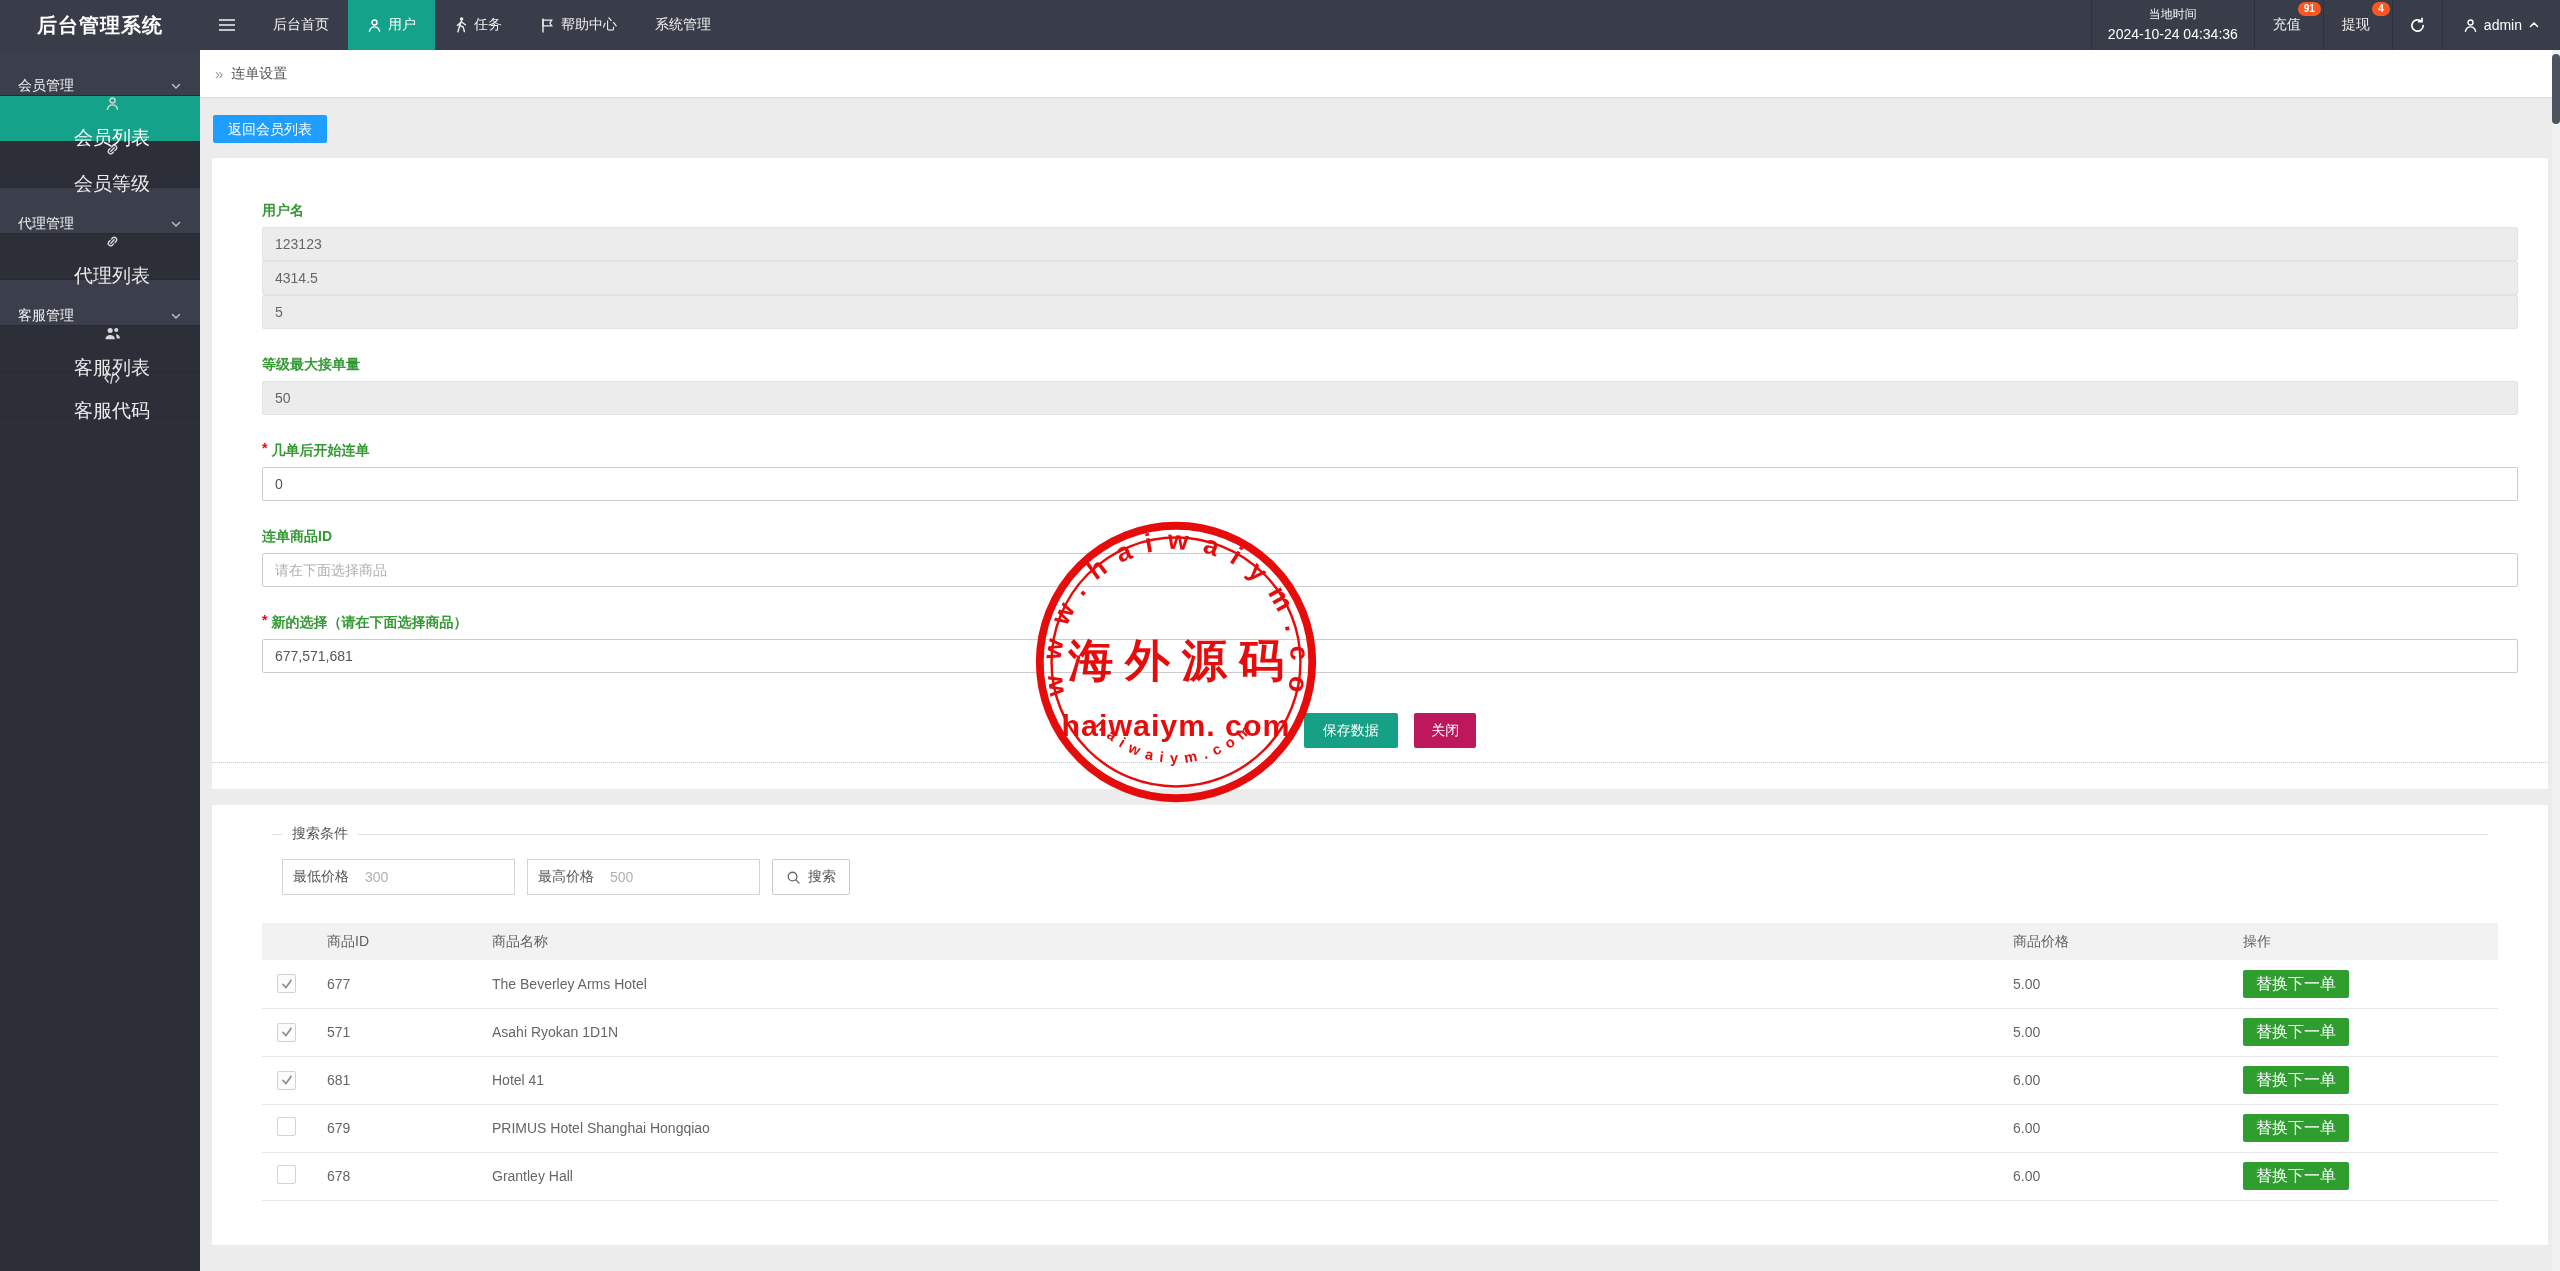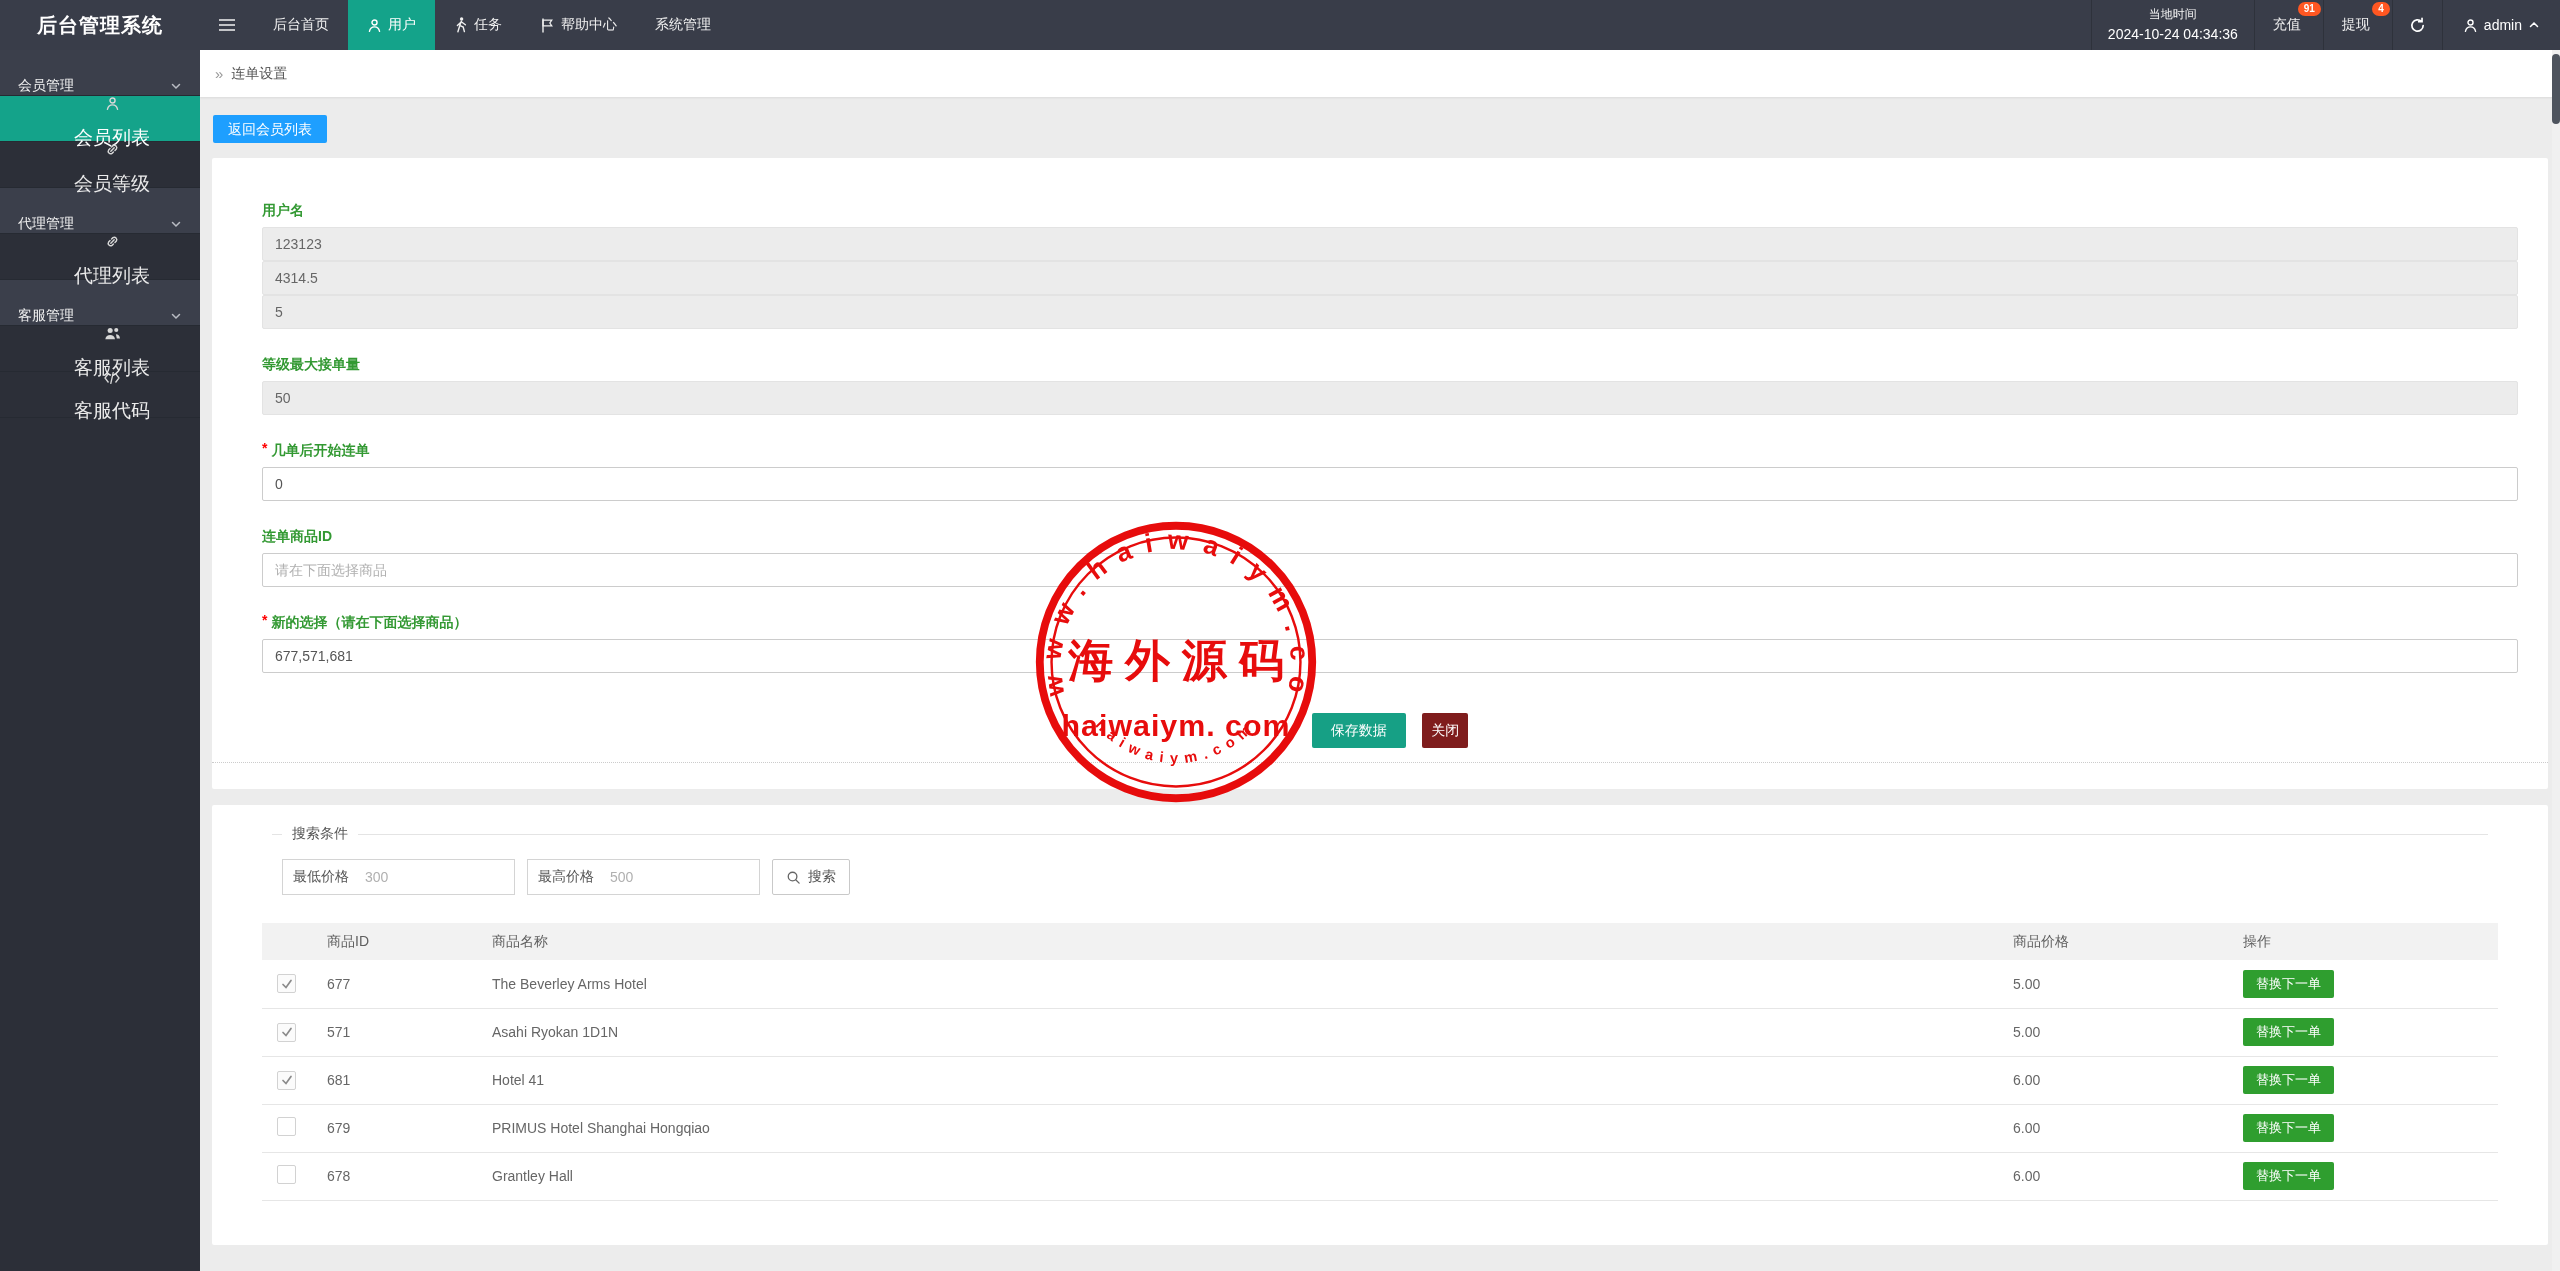--- a/index.html
+++ b/index.html
@@ -40,39 +40,39 @@
   .form-card{padding:44px 30px 26px 50px;}
   .field-label{color:#339933;font-weight:bold;font-size:14px;margin:27px 0 7px;display:block;}
   .field-label:first-child{margin-top:0;}
   .req{color:#ff0000;margin-right:4px;font-weight:bold;position:relative;top:-2px;}
   input.fi{display:block;width:100%;height:34px;box-sizing:border-box;border:1px solid #ccc;border-radius:2px;padding:0 12px;font-size:14px;color:#555;background:#fff;font-family:inherit;outline:none;}
   input.fi.dis{background:#ececec;border-color:#e3e3e3;color:#666;}
   input::placeholder{color:#b0b0b0;}
   .btn-row{margin-top:40px;text-align:center;}
   .btn{display:inline-block;border:none;border-radius:2px;color:#fff;font-size:14px;height:35px;line-height:35px;padding:0 19px;cursor:pointer;font-family:inherit;}
   .btn-save{background:#16a085;margin-right:12px;}
-  .btn-close{background:#7f1d1d;padding:0 9px;}
+  .btn-close{background:#be185d;padding:0 17px;}
   hr.dotted{border:none;border-top:1px dotted #ccc;margin:14px -30px 0 -50px;}
   
   .list-card{margin-top:16px;padding:10px 0 30px;min-height:400px;}
   fieldset.search-fs{margin:10px 60px 0;border:none;border-top:1px solid #e4e4e4;padding:0;}
   fieldset.search-fs legend{margin-left:10px;padding:0 10px;font-size:14px;color:#555;}
   .search-row{display:flex;margin:16px 60px 0 70px;}
   .input-group{display:flex;align-items:center;border:1px solid #d4d4d4;height:36px;box-sizing:border-box;width:233px;margin-right:12px;background:#fff;}
   .ig-label{padding:0 10px;font-size:14px;color:#555;white-space:nowrap;}
   .ig-input{border:none;outline:none;flex:1;min-width:0;height:32px;font-size:14px;color:#666;padding:0 6px;font-family:inherit;}
   .search-btn{display:flex;align-items:center;gap:7px;height:36px;box-sizing:border-box;padding:0 13px;background:#fff;border:1px solid #c9c9c9;border-radius:2px;font-size:14px;color:#555;cursor:pointer;font-family:inherit;}
   .search-btn .ico{color:#666;}
   table.goods{border-collapse:collapse;table-layout:fixed;width:auto;margin:28px 50px 0;width:calc(100% - 100px);font-size:14px;color:#666;}
   table.goods th,table.goods td{text-align:left;font-weight:normal;padding:0 15px;overflow:hidden;white-space:nowrap;}
   table.goods thead tr{background:#f2f2f2;height:37px;color:#5f5f5f;}
   table.goods tbody tr{height:48px;border-bottom:1px solid #e6e6e6;background:#fff;}
   .cb{width:19px;height:19px;border:1px solid #d2d2d2;border-radius:2px;background:#fff;display:inline-flex;align-items:center;justify-content:center;color:#8a8a8a;cursor:pointer;box-sizing:border-box;}
   .cb.checked{background:#fbfbfb;}
-  .row-btn{display:inline-block;background:#2f9e2f;color:#fff;border:none;border-radius:2px;height:28px;line-height:28px;padding:0 13px;font-size:13px;cursor:pointer;font-family:inherit;}
+  .row-btn{display:inline-block;background:#2f9e2f;color:#fff;border:none;border-radius:2px;height:28px;line-height:28px;padding:0 13px;font-size:16px;cursor:pointer;font-family:inherit;}
   
   .stamp{position:absolute;left:1029px;top:515px;width:294px;height:294px;z-index:40;pointer-events:none;opacity:.95;}
   .st-top{font-family:"Liberation Sans",sans-serif;font-weight:bold;font-size:27px;fill:#e60000;letter-spacing:14px;}
   .st-center{font-family:"Liberation Serif",serif;font-weight:bold;font-size:46px;fill:#e60000;letter-spacing:12px;}
   .st-sub{font-family:"Liberation Sans",sans-serif;font-weight:bold;font-size:31px;fill:#e60000;letter-spacing:1px;}
   .st-bot{font-family:"Liberation Sans",sans-serif;font-weight:bold;font-size:15px;fill:#e60000;letter-spacing:7px;}
   
   .scrollbar{position:absolute;right:0;top:50px;bottom:0;width:8px;background:#f0f0f0;z-index:30;}
   .scroll-thumb{position:absolute;top:4px;left:0;width:8px;height:70px;background:#4e545e;border-radius:4px;}
 </style>

